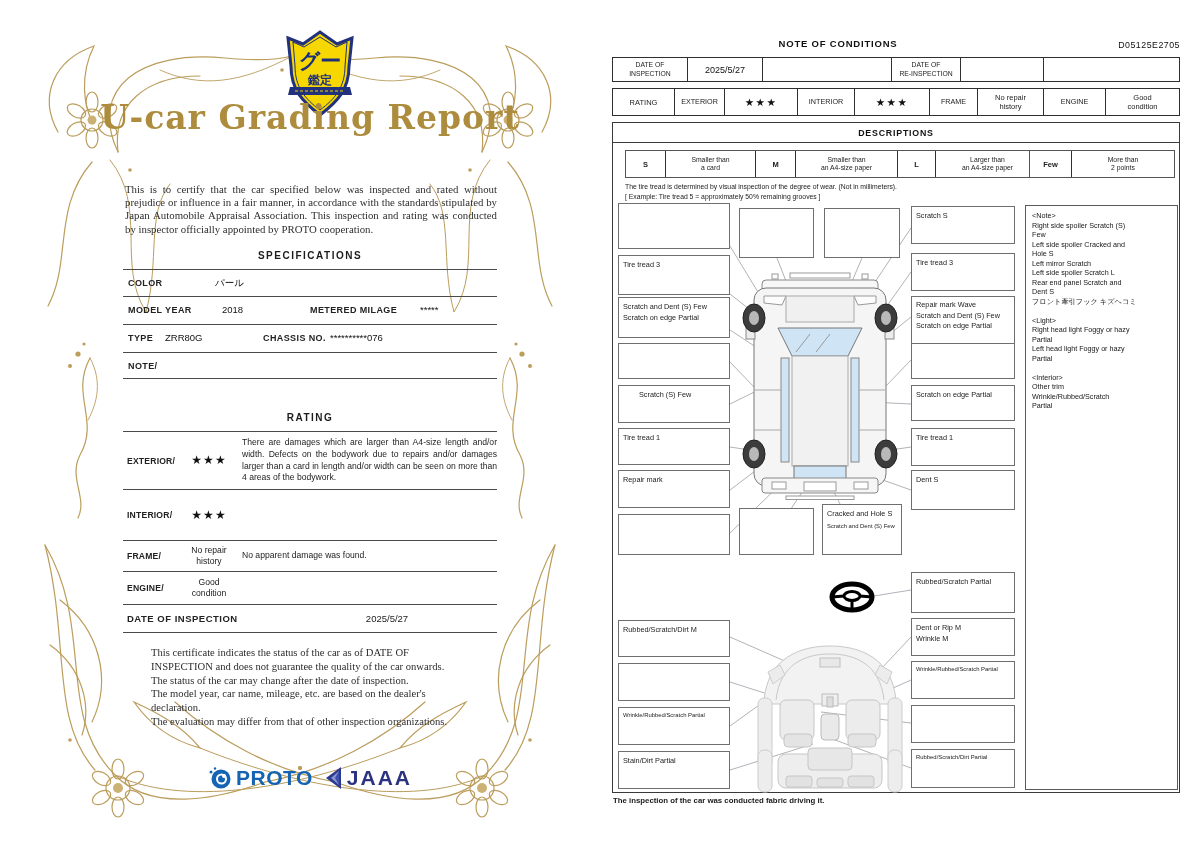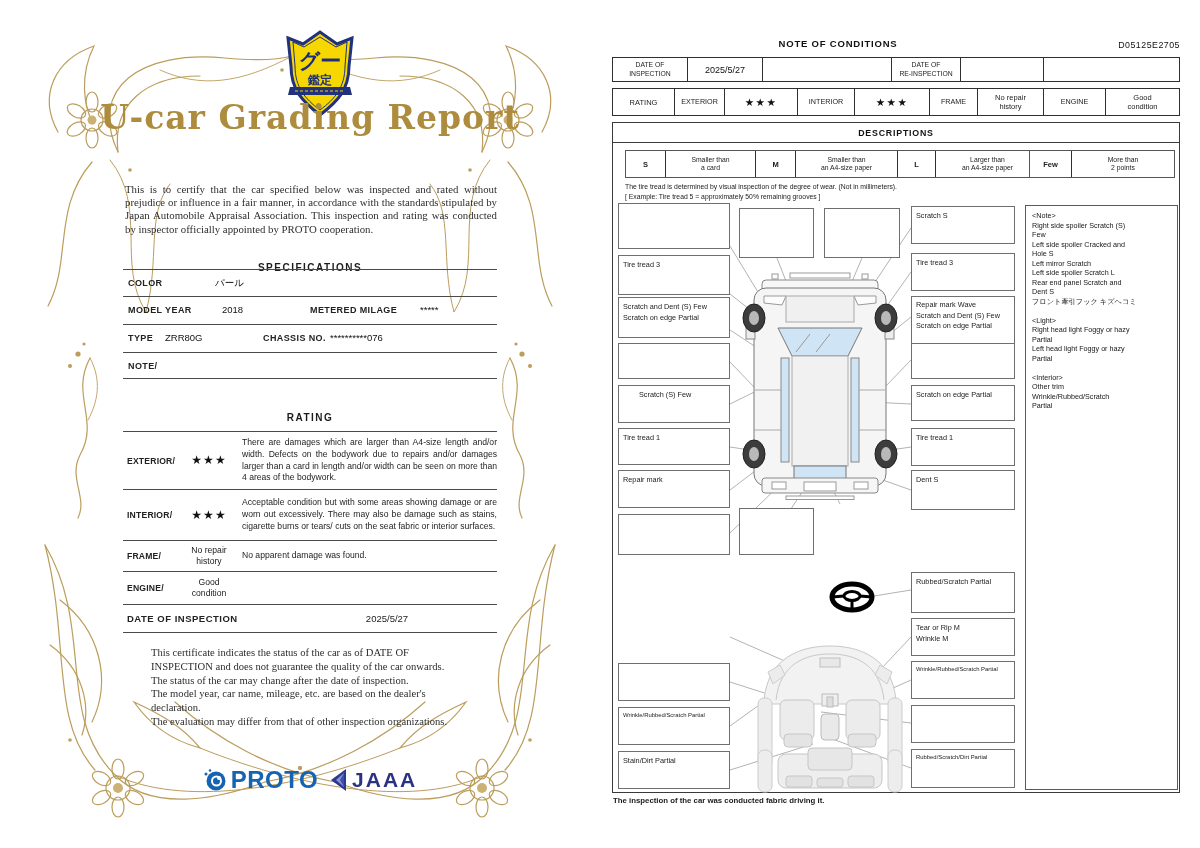--- a/index.html
+++ b/index.html
@@ -35,21 +35,21 @@
   .r-desc{flex:1;font-size:8.6px;line-height:1.37;padding:3px 0 3px 4px;text-align:justify;color:#1d1d1d;
     display:flex;align-items:center;}
   .date-row{height:27px;display:flex;align-items:center;border-bottom:1px solid #4a4a4a;}
   .date-lbl{font-size:9.5px;font-weight:600;letter-spacing:.5px;padding-left:4px;width:175px;}
   .date-val{font-size:9.5px;width:170px;text-align:center;}
   .disclaimer{position:absolute;top:646px;left:151px;width:322px;
     font-family:"Liberation Serif",serif;font-size:10.6px;line-height:1.3;color:#2c2c2c;}
   .logos{position:absolute;top:766px;left:0;width:620px;display:flex;justify-content:center;
     align-items:center;gap:12px;}
   .proto-wrap{display:flex;align-items:center;gap:4px;}
-  .proto-text{font-size:24px;font-weight:800;color:#1464b3;letter-spacing:.5px;}
+  .proto-text{font-size:21px;font-weight:800;color:#1464b3;letter-spacing:.5px;}
   .jaaa-wrap{display:flex;align-items:center;gap:4px;}
   .jaaa-text{font-size:21px;font-weight:800;color:#2b3380;letter-spacing:2px;}
   
   .rp-title{position:absolute;top:38px;left:0;width:476px;text-align:center;
     font-size:9.5px;font-weight:600;letter-spacing:.8px;color:#111;}
   .rp-code{position:absolute;top:40px;right:20px;font-size:8.8px;letter-spacing:.5px;color:#111;}
   .tbl{position:absolute;display:flex;border:1px solid #2f2f2f;box-sizing:border-box;background:#fff;}
   .tbl .cell{border-right:1px solid #2f2f2f;display:flex;align-items:center;justify-content:center;
     text-align:center;box-sizing:border-box;}
   .tbl .cell:last-child{border-right:none;}
@@ -135,21 +135,21 @@
       <path d="M8,12 L19,17 L35,7 L51,17 L62,12 L60,36 C60,57 50,69 35,80 C20,69 10,57 10,36 Z" fill="none" stroke="#21317c" stroke-width="1"></path>
       <text x="35" y="38" text-anchor="middle" font-size="21" font-weight="bold" fill="#1d2e7a" font-family="'DejaVu Sans',sans-serif">グー</text>
       <text x="35" y="54" text-anchor="middle" font-size="12" font-weight="bold" fill="#1d2e7a" font-family="'DejaVu Sans',sans-serif">鑑定</text>
       <path d="M5,57 L65,57 L67,65 L3,65 Z" fill="#21317c"></path>
       <line x1="10" y1="61" x2="60" y2="61" stroke="#f6d800" stroke-width="1" stroke-dasharray="3 2"></line>
     </svg>
 
     <div class="report-title">U-car Grading Report</div>
     <div class="certify">This is to certify that the car specified below was inspected and rated without prejudice or influence in a fair manner, in accordance with the standards stipulated by Japan Automobile Appraisal Association. This inspection and rating was conducted by inspector officially appointed by PROTO cooperation.</div>
 
-    <div class="sec-head" style="top:250px;margin-top:12px;">SPECIFICATIONS</div>
+    <div class="sec-head" style="top:250px;">SPECIFICATIONS</div>
 
     <div class="spec-table">
       <div class="spec-row">
         <span class="lbl" style="left:5px">COLOR</span>
         <span class="val" style="left:92px">パール</span>
       </div>
       <div class="spec-row" style="height:27px">
         <span class="lbl" style="left:5px">MODEL YEAR</span>
         <span class="val" style="left:99px">2018</span>
         <span class="lbl" style="left:187px">METERED MILAGE</span>
@@ -170,21 +170,20 @@
 
     <div class="rating-table">
       <div class="r-row" style="height:57px">
         <div class="r-lbl">EXTERIOR/</div>
         <div class="r-val star">★★★</div>
         <div class="r-desc">There are damages which are larger than A4-size length and/or width. Defects on the bodywork due to repairs and/or damages larger than a card in length and/or width can be seen on more than 4 areas of the bodywork.</div>
       </div>
       <div class="r-row" style="height:50px">
         <div class="r-lbl">INTERIOR/</div>
         <div class="r-val star">★★★</div>
-        <div class="r-desc">Acceptable condition but with some areas showing damage or are worn out excessively. There may also be damage such as stains, cigarette burns or tears/ cuts on the seat fabric or interior surfaces.</div>
       </div>
       <div class="r-row" style="height:30px">
         <div class="r-lbl">FRAME/</div>
         <div class="r-val prelines">No repair
 history</div>
         <div class="r-desc">No apparent damage was found.</div>
       </div>
       <div class="r-row" style="height:32px">
         <div class="r-lbl">ENGINE/</div>
         <div class="r-val prelines">Good
@@ -420,34 +419,41 @@
         <div>Scratch on edge Partial</div>
       </div>
     <div class="abox" style="left:311px;top:428px;width:104px;height:38px;">
         <div>Tire tread 1</div>
       </div>
     <div class="abox" style="left:311px;top:470px;width:104px;height:40px;">
         <div>Dent S</div>
       </div>
 
     <div class="abox" style="left:139px;top:508px;width:75px;height:47px;"></div>
-
+    <div class="abox" style="left:222px;top:504px;width:80px;height:51px;">
+        <div>Cracked and Hole S</div>
+        <div class="sub">Scratch and Dent (S) Few</div>
+      </div>
+
+    <div class="abox" style="left:18px;top:620px;width:112px;height:37px;">
+        <div>Rubbed/Scratch/Dirt M</div>
+      </div>
     <div class="abox" style="left:18px;top:663px;width:112px;height:38px;"></div>
     <div class="abox small" style="left:18px;top:707px;width:112px;height:38px;">
         <div>Wrinkle/Rubbed/Scratch Partial</div>
       </div>
     <div class="abox" style="left:18px;top:751px;width:112px;height:38px;">
         <div>Stain/Dirt Partial</div>
       </div>
 
     <div class="abox" style="left:311px;top:572px;width:104px;height:41px;">
         <div>Rubbed/Scratch Partial</div>
       </div>
     <div class="abox" style="left:311px;top:618px;width:104px;height:38px;">
-        <div>Tear or Rip M</div>
+        <div>Dent or Rip M</div>
         <div>Wrinkle M</div>
       </div>
     <div class="abox small" style="left:311px;top:661px;width:104px;height:38px;">
         <div>Wrinkle/Rubbed/Scratch Partial</div>
       </div>
     <div class="abox" style="left:311px;top:705px;width:104px;height:38px;"></div>
     <div class="abox small" style="left:311px;top:749px;width:104px;height:39px;">
         <div>Rubbed/Scratch/Dirt Partial</div>
       </div>
 

